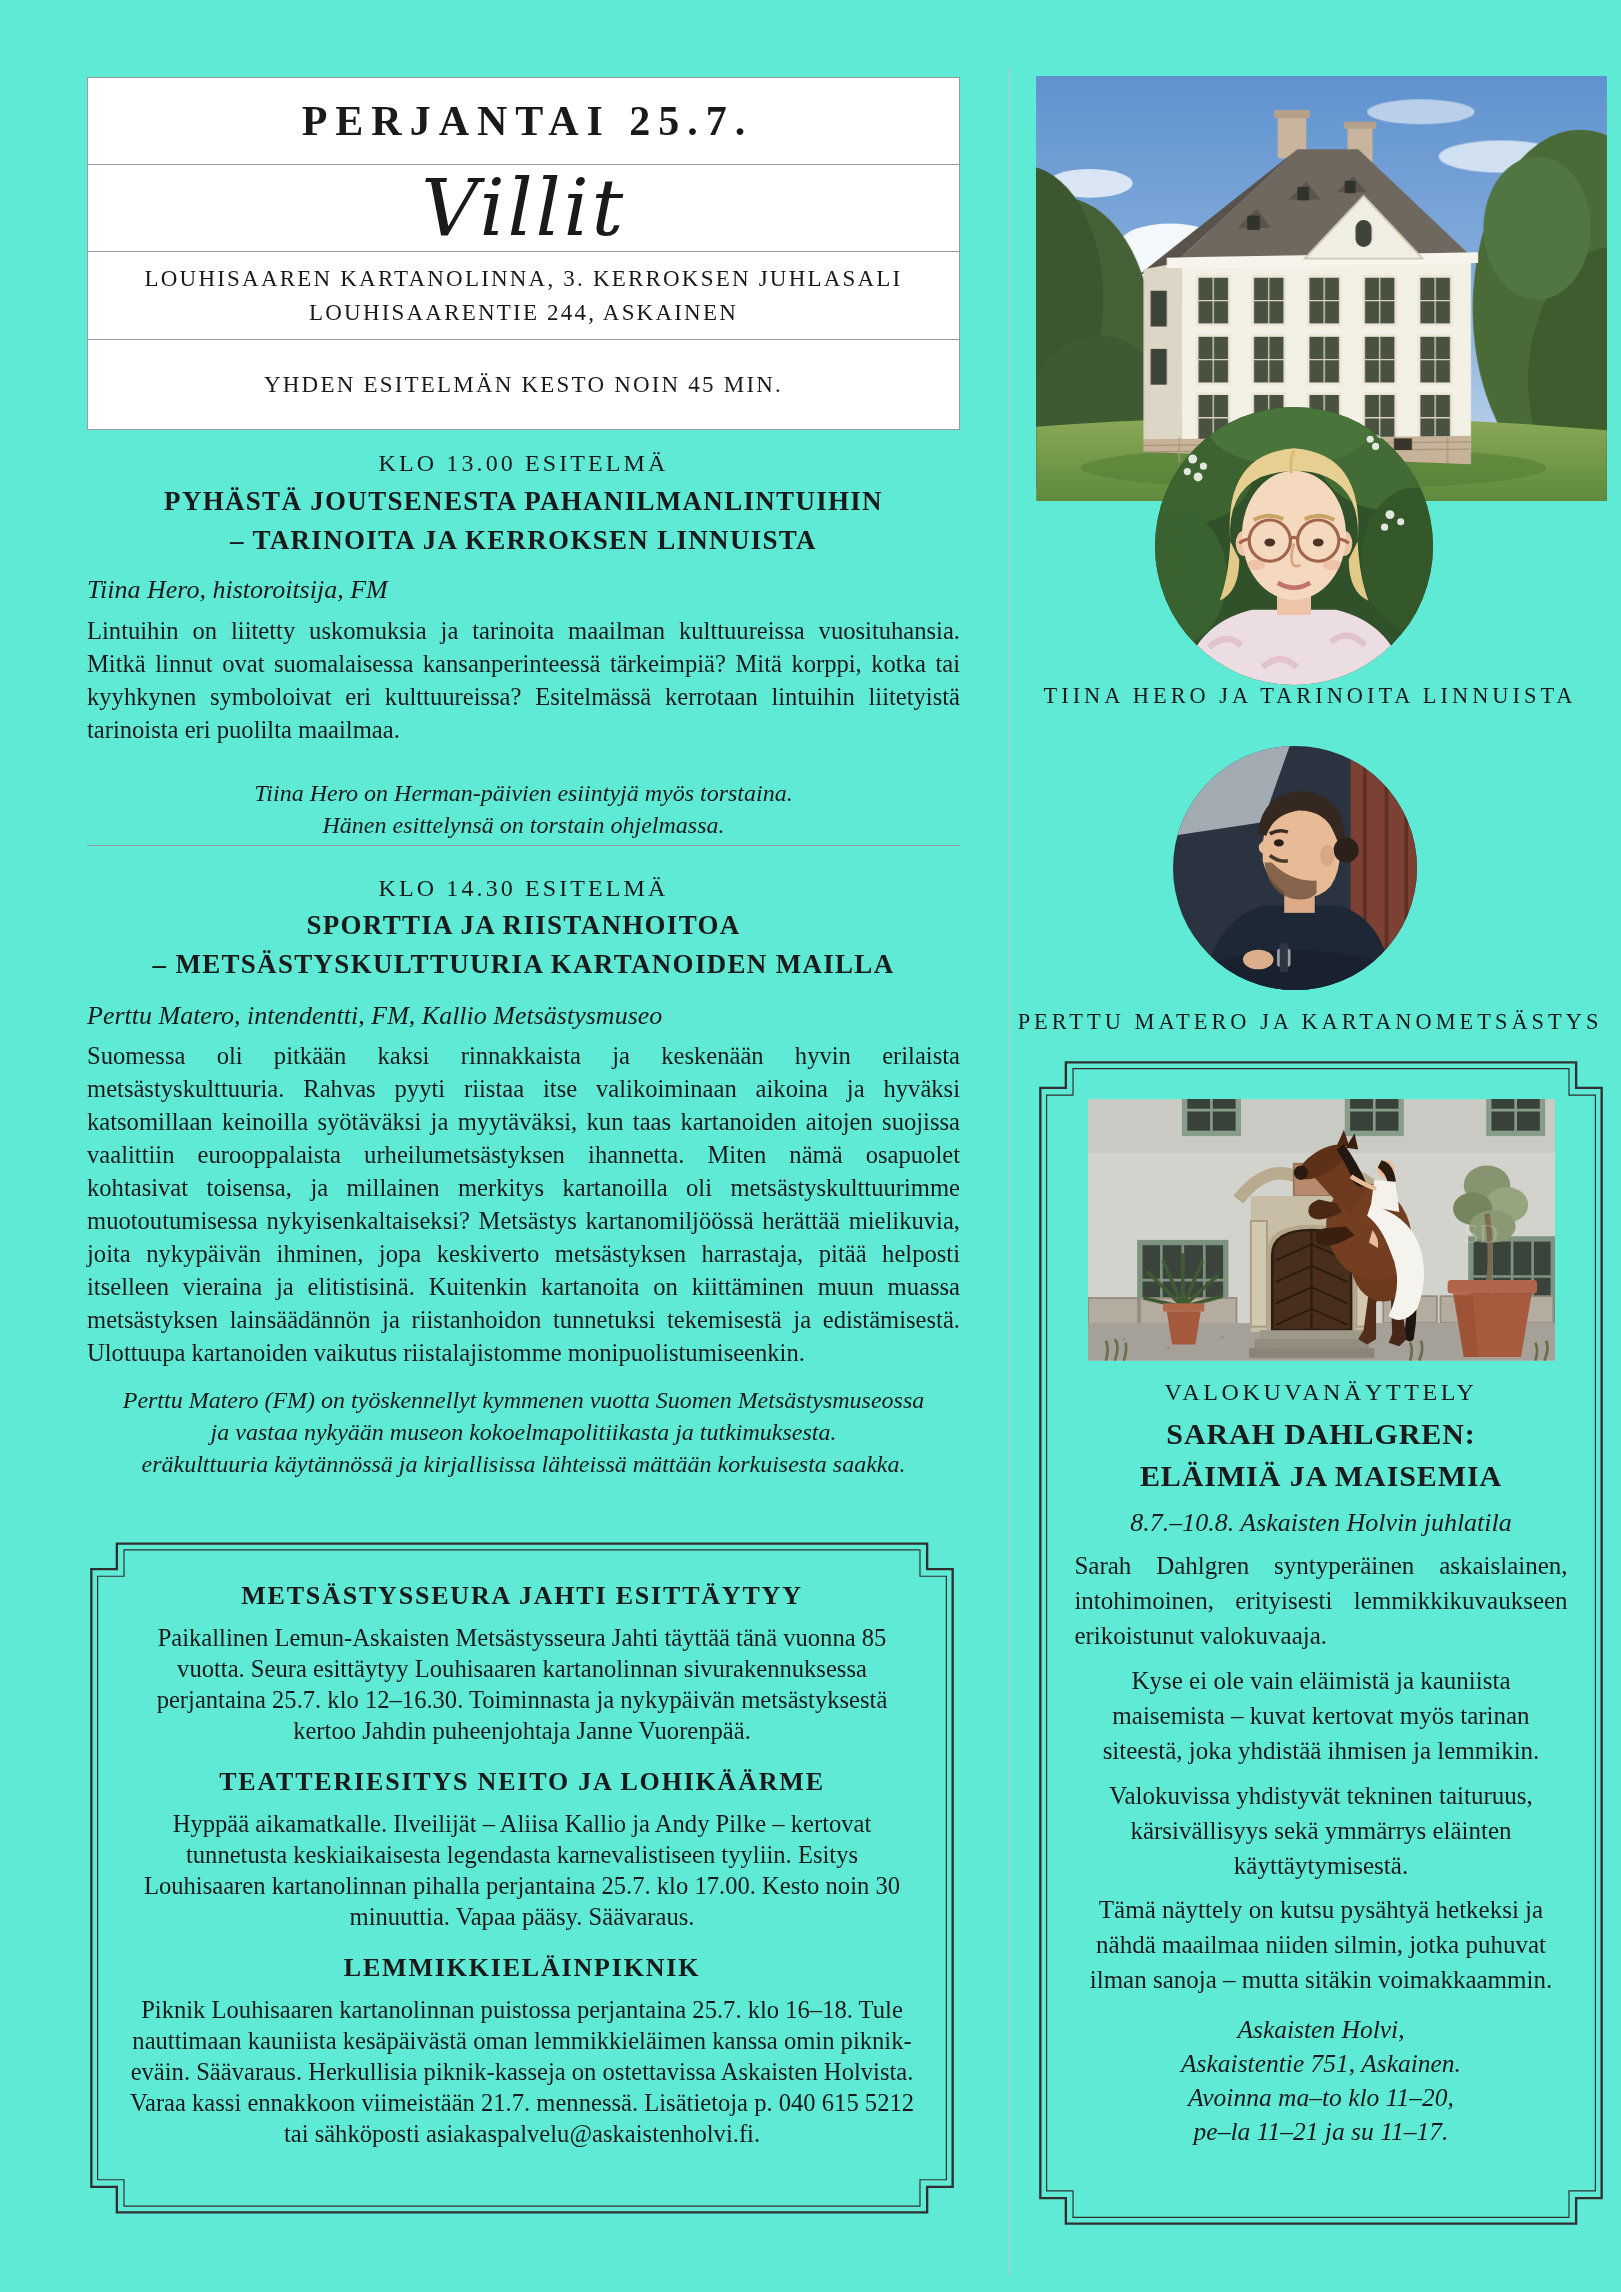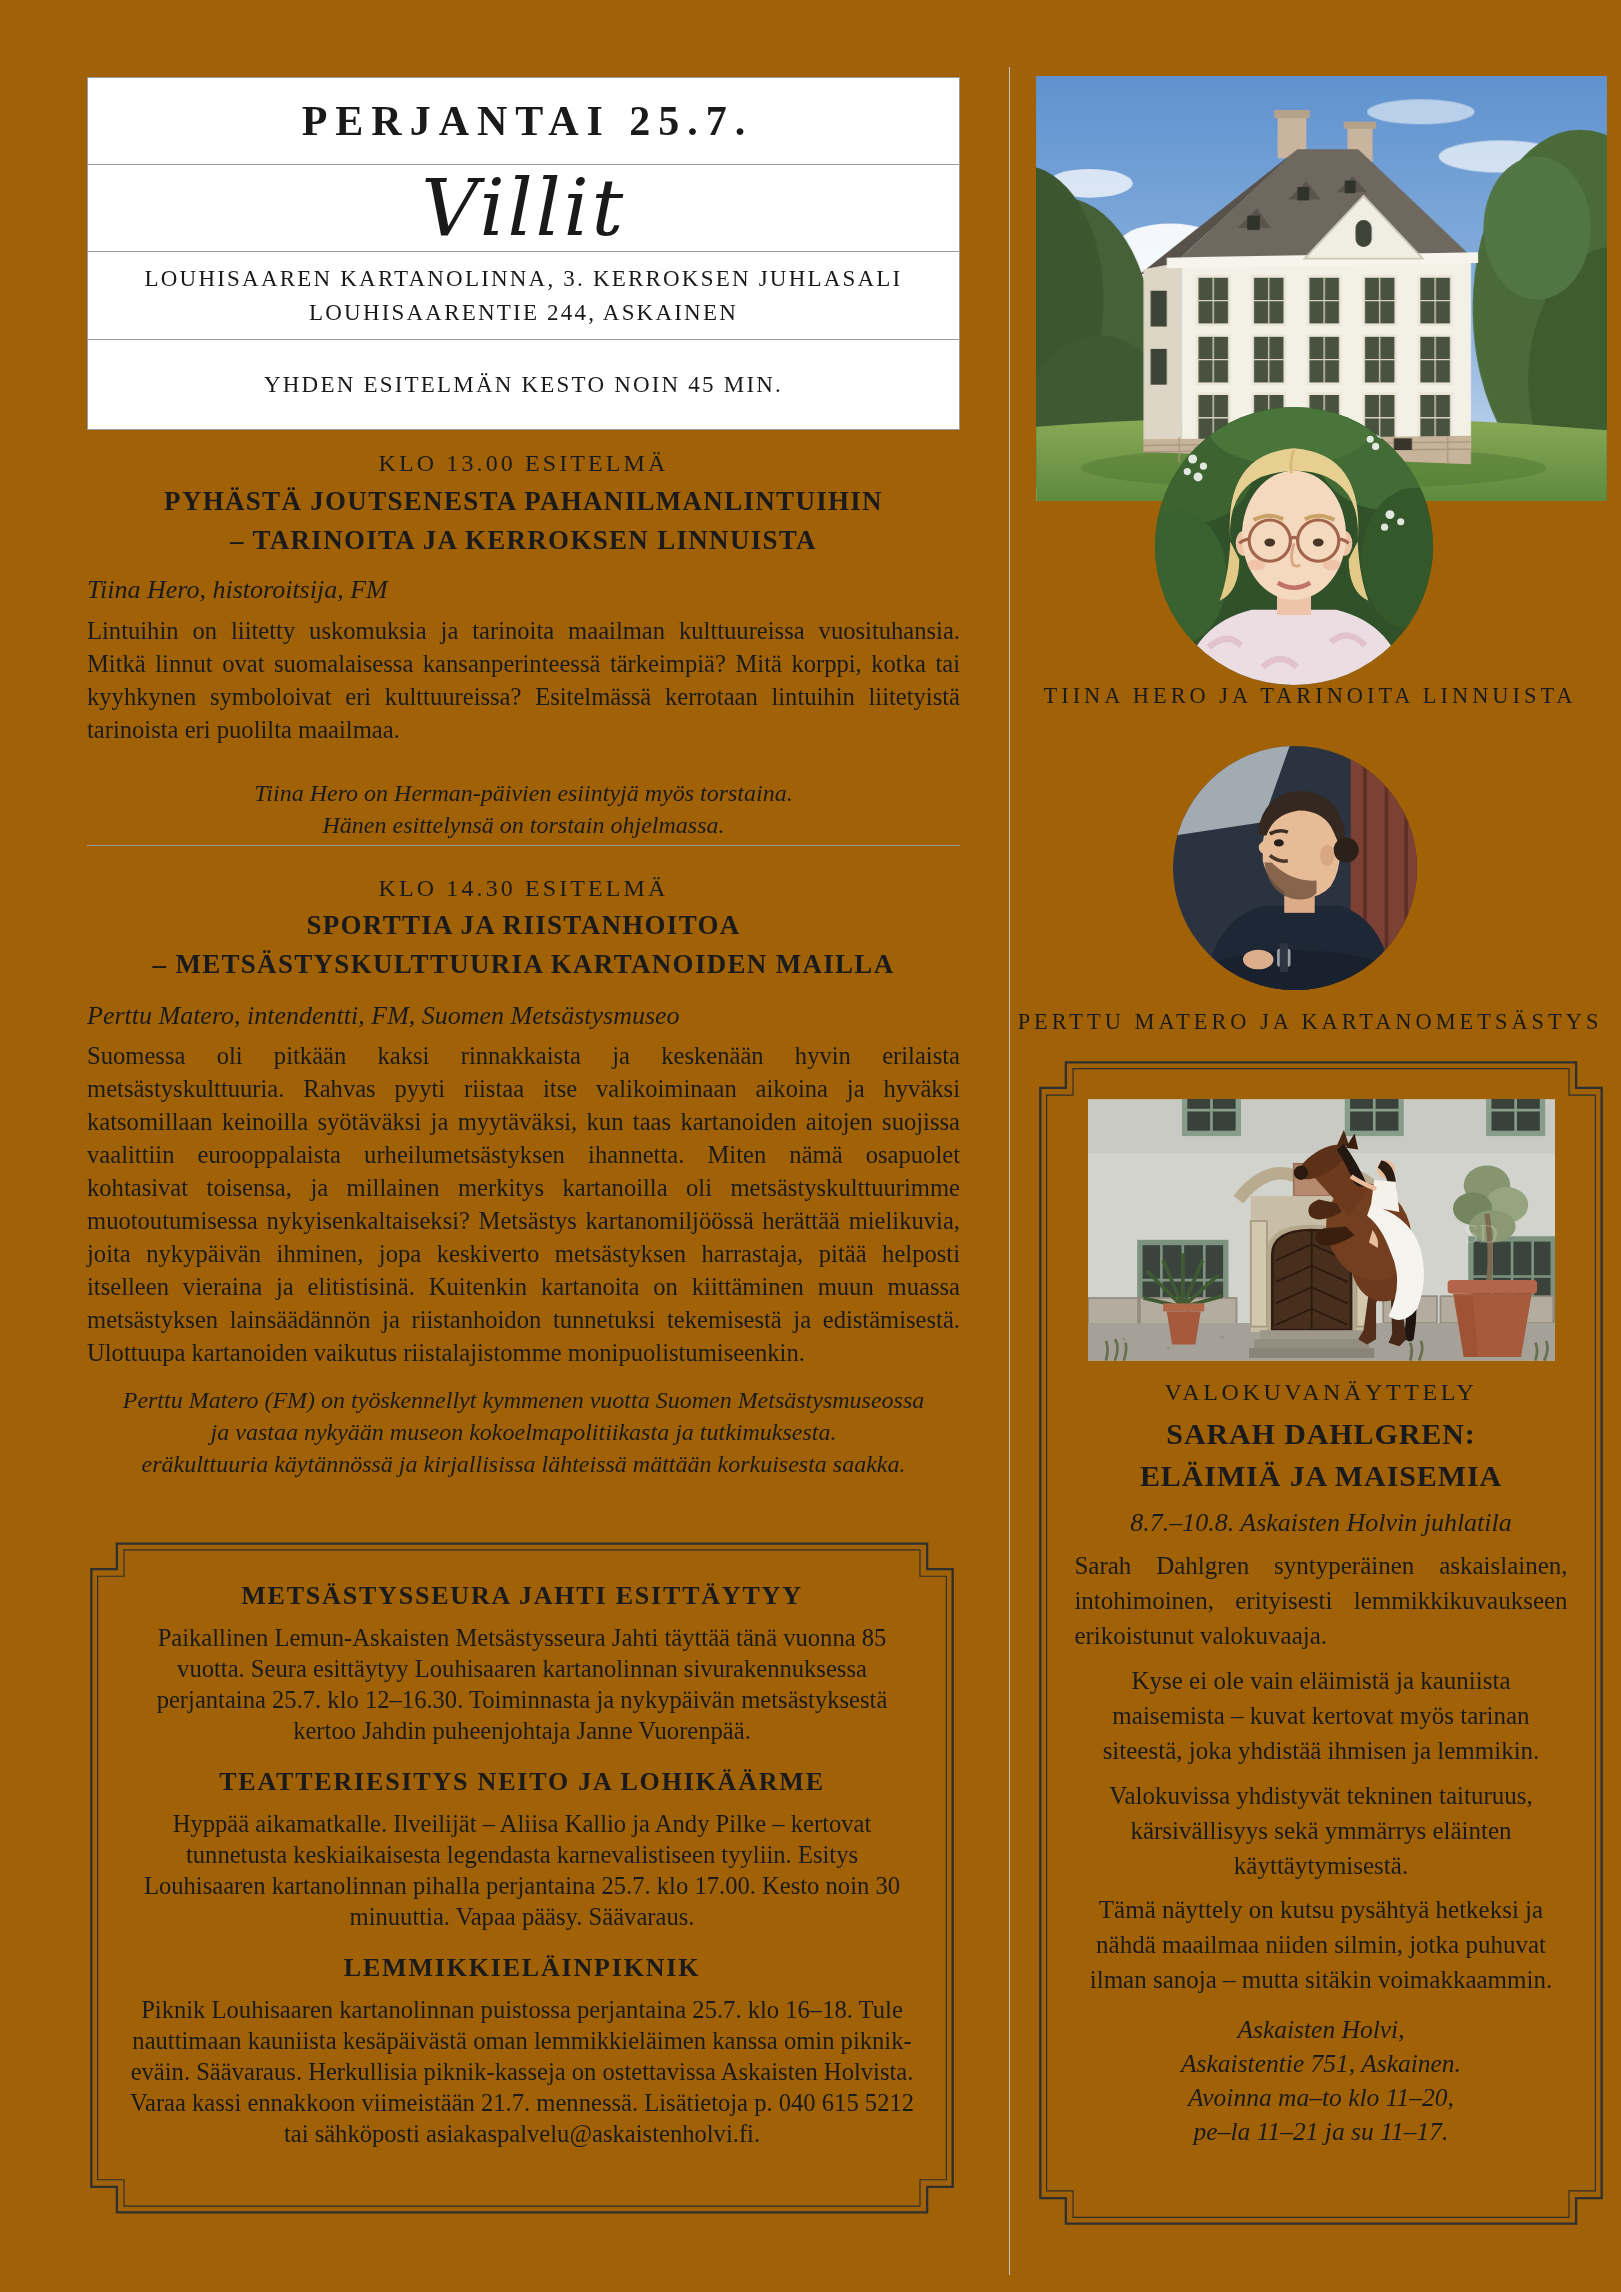--- a/index.html
+++ b/index.html
@@ -1,16 +1,16 @@
 <!DOCTYPE html>
 <html style="font-size:14.3px"><head>
 <meta charset="utf-8">
 <style>
   html,body{margin:0;padding:0;background:#ffffff;}
-  .page{position:relative;width:1621px;height:2293px;background:#a16207;color:#1a1a1a;
+  .page{position:relative;width:1621px;height:2293px;background:#5eead4;color:#1a1a1a;
         font-family:"Liberation Serif","DejaVu Serif",serif;overflow:hidden;}
 
   
   .hrow{position:absolute;left:87px;width:873px;border:0.9px solid #9b9b9b;background:#fff;
         display:flex;flex-direction:column;align-items:center;justify-content:center;text-align:center;box-sizing:border-box;}
   .date-title{font-size:42px;font-weight:600;letter-spacing:8px;padding-left:8px;}
   .script-title{font-size:79px;font-style:italic;font-weight:400;letter-spacing:2.7px;
                 font-family:"DejaVu Serif","Liberation Serif",serif;line-height:81px;}
   .hsmall{font-size:23px;letter-spacing:2.2px;line-height:34px;}
 
@@ -81,21 +81,21 @@
     <div>Hänen esittelynsä on torstain ohjelmassa.</div>
   </div>
 
   <div class="rule" style="top:845px;"></div>
 
   <div class="klo" style="top:875px;">KLO 14.30 ESITELMÄ</div>
   <div class="talk-title" style="top:906px;">
     <div>SPORTTIA JA RIISTANHOITOA</div>
     <div>– METSÄSTYSKULTTUURIA KARTANOIDEN MAILLA</div>
   </div>
-  <div class="byline" style="top:1001px;">Perttu Matero, intendentti, FM, Suomen Metsästysmuseo</div>
+  <div class="byline" style="top:1001px;">Perttu Matero, intendentti, FM, Kallio Metsästysmuseo</div>
   <div class="para" style="top:1039px;">Suomessa oli pitkään kaksi rinnakkaista ja keskenään hyvin erilaista metsästyskulttuuria. Rahvas pyyti riistaa itse valikoiminaan aikoina ja hyväksi katsomillaan keinoilla syötäväksi ja myytäväksi, kun taas kartanoiden aitojen suojissa vaalittiin eurooppalaista urheilumetsästyksen ihannetta. Miten nämä osapuolet kohtasivat toisensa, ja millainen merkitys kartanoilla oli metsästyskulttuurimme muotoutumisessa nykyisenkaltaiseksi? Metsästys kartanomiljöössä herättää mielikuvia, joita nykypäivän ihminen, jopa keskiverto metsästyksen harrastaja, pitää helposti itselleen vieraina ja elitistisinä. Kuitenkin kartanoita on kiittäminen muun muassa metsästyksen lainsäädännön ja riistanhoidon tunnetuksi tekemisestä ja edistämisestä. Ulottuupa kartanoiden vaikutus riistalajistomme monipuolistumiseenkin.</div>
   <div class="note" style="top:1384px;">
     <div>Perttu Matero (FM) on työskennellyt kymmenen vuotta Suomen Metsästysmuseossa</div>
     <div>ja vastaa nykyään museon kokoelmapolitiikasta ja tutkimuksesta.</div>
     <div>eräkulttuuria käytännössä ja kirjallisissa lähteissä mättään korkuisesta saakka.</div>
   </div>
 
   <div class="ornate-box" style="left:90px;top:1542px;width:864px;height:672px;">
     <svg class="frame-svg" width="864" height="672" viewBox="0 0 965 750">
       <path d="M30,1.5 L935,1.5 L935,30 L963.5,30 L963.5,720 L935,720 L935,748.5 L30,748.5 L30,720 L1.5,720 L1.5,30 L30,30 Z" fill="none" stroke="#2f2f2f" stroke-width="2.6"></path>

